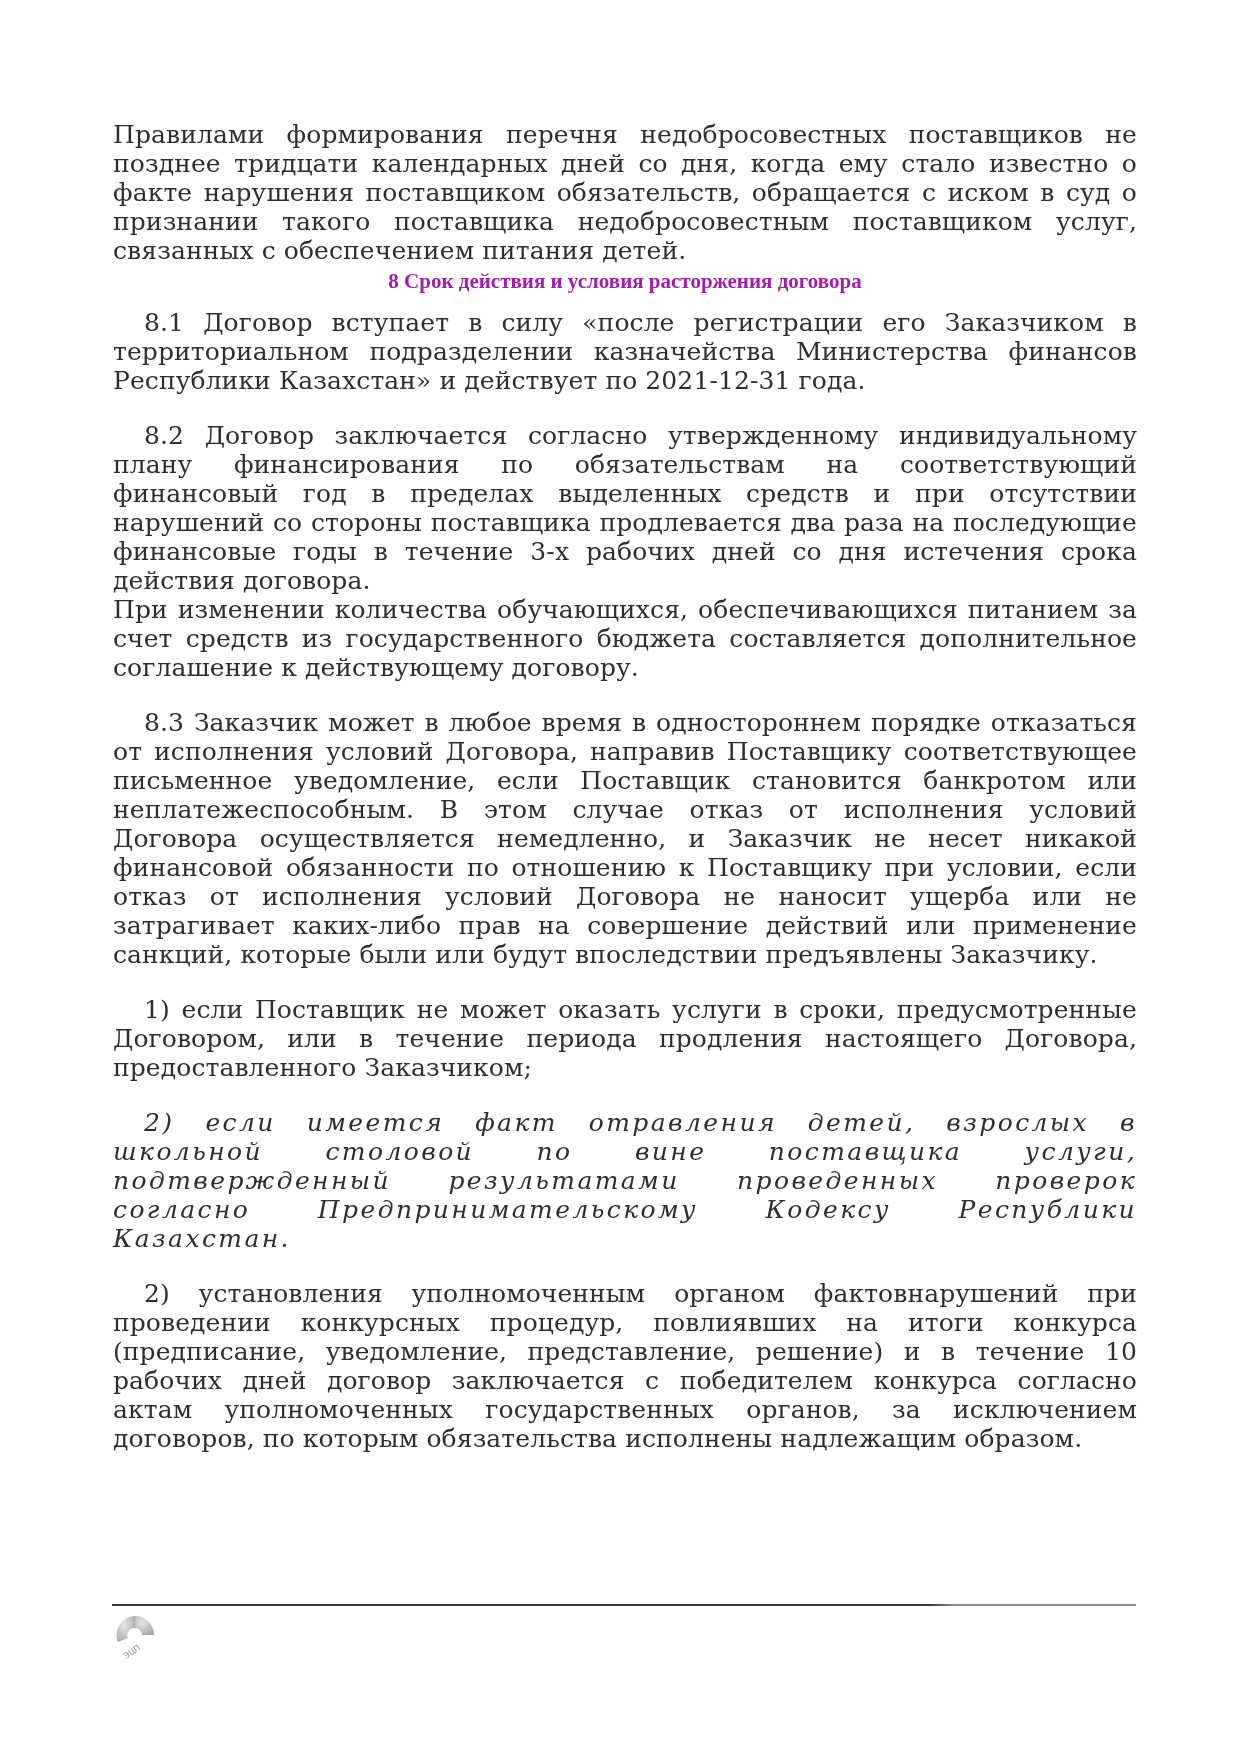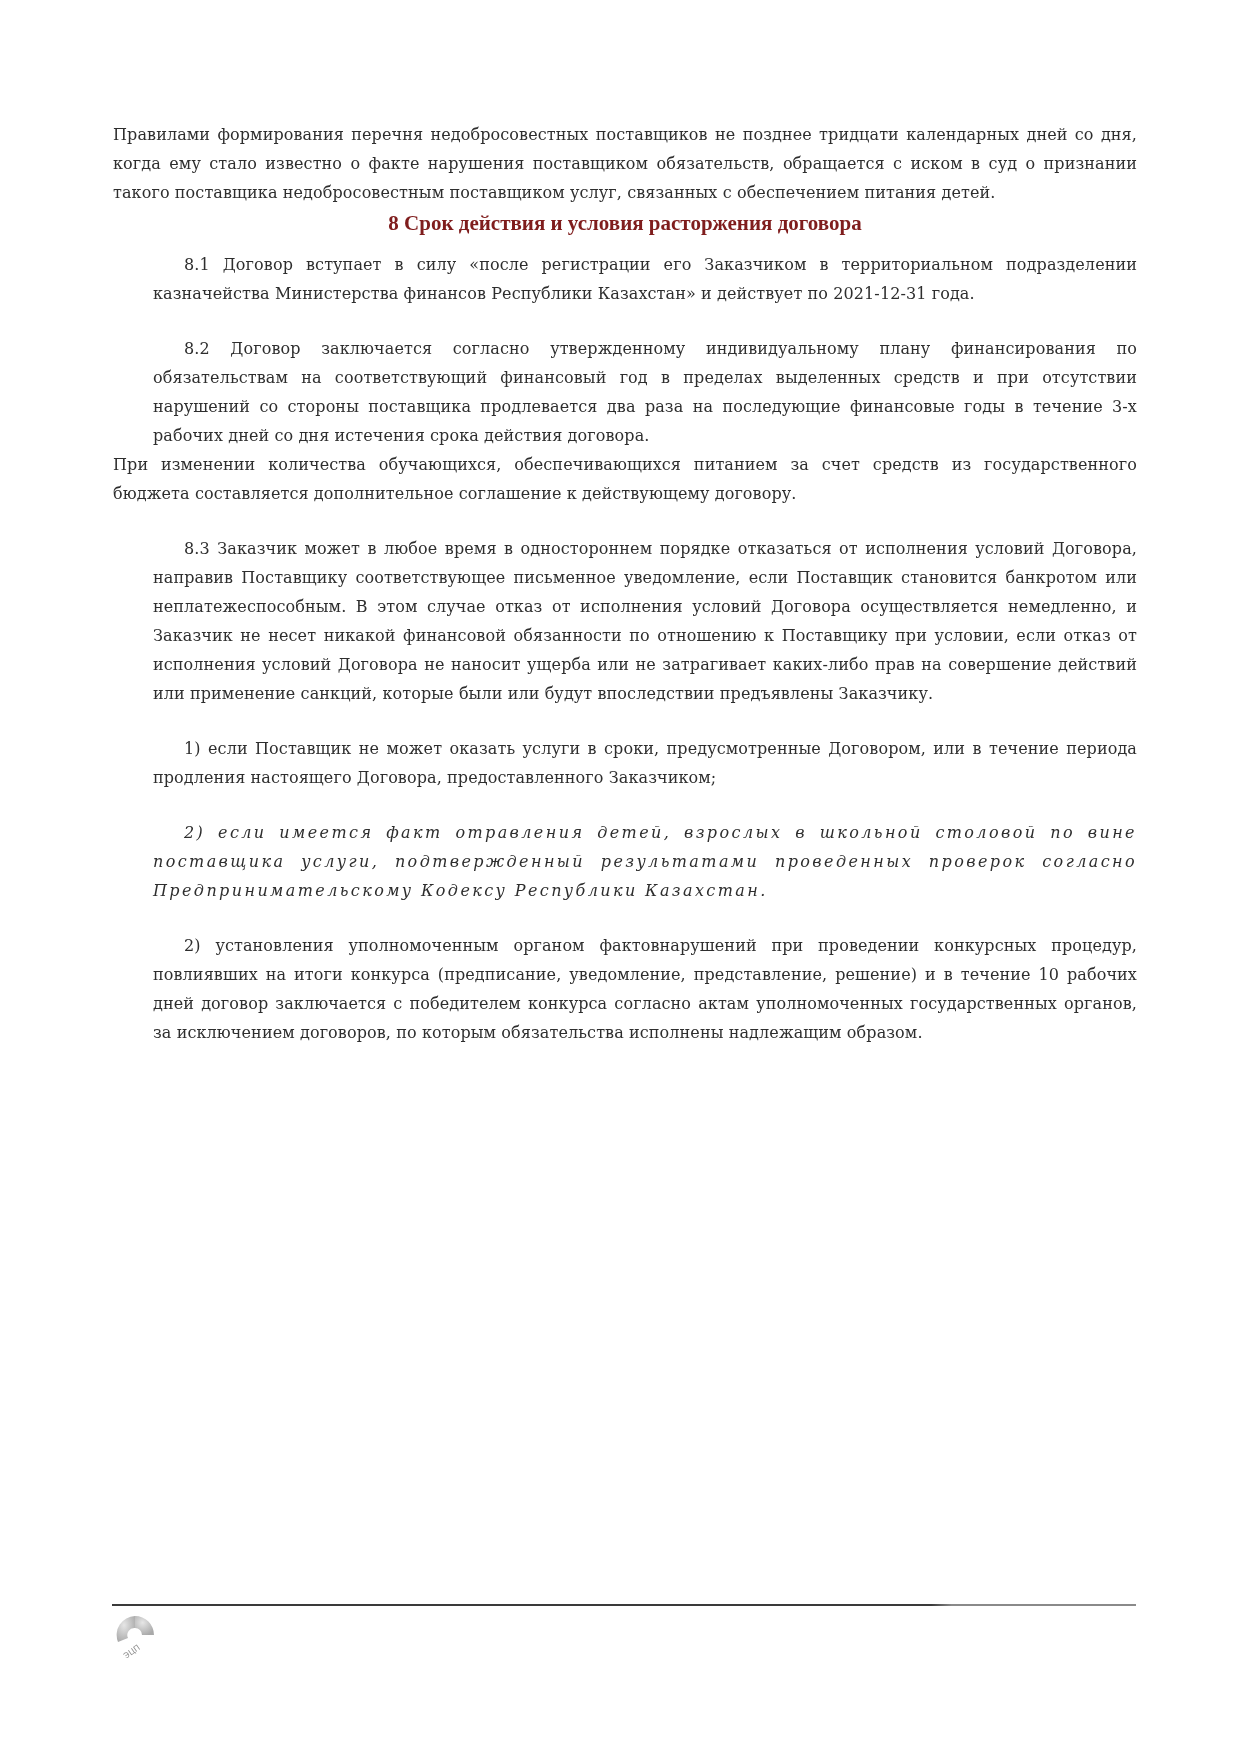--- a/index.html
+++ b/index.html
@@ -15,36 +15,36 @@
       font-family: "DejaVu Serif", "Liberation Serif", serif;
       color: #2e2e2e;
     }
     .page {
       position: absolute;
       left: 113px;
       top: 120px;
       width: 1024px;
     }
     .para {
-      font-size: 16px;
+      font-size: 25px;
       line-height: 29px;
       text-align: justify;
       margin: 0;
       letter-spacing: 0.1px;
     }
-    .indent { text-indent: 31px; margin-left: 40px; }
+    .indent { text-indent: 31px; }
     .gap { margin-top: 26px; }
     .heading {
       font-family: "Liberation Serif", "DejaVu Serif", serif;
       font-weight: bold;
       font-size: 21px;
       line-height: 29px;
       text-align: center;
       margin: 2px 0 12px 0;
-      color: #7f1d1d;
+      color: #a21caf;
     }
     .wide { letter-spacing: 2.4px; font-style: italic; }
     .footer {
       position: absolute;
       left: 112px;
       top: 1604px;
       width: 1024px;
     }
     .footer-line {
       height: 2px;

